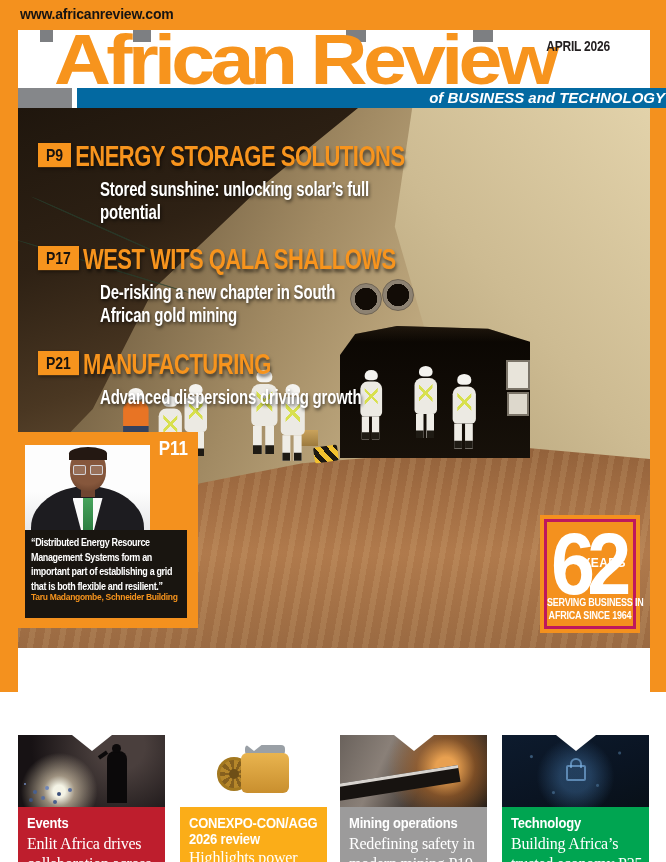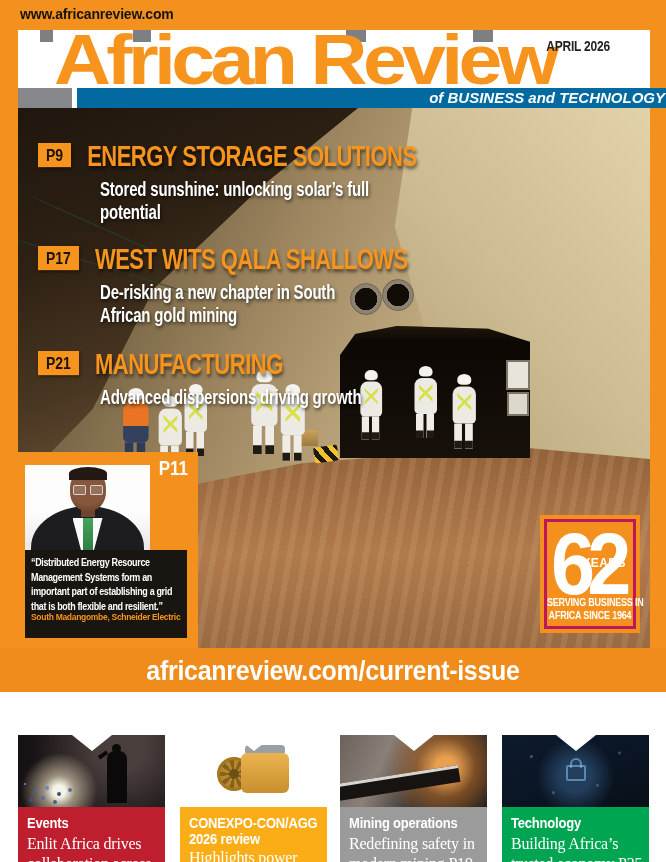--- a/index.html
+++ b/index.html
@@ -67,31 +67,31 @@
                linear-gradient(-45deg,rgba(0,0,0,0) 44%,#d8e04e 44% 56%,rgba(0,0,0,0) 56%)}
   .worker .legs{display:flex;justify-content:center;gap:2px}
   .worker .legs span{width:5px;height:16px;background:#efede6;box-shadow:inset 0 -5px 0 #1f1b14}
   .worker.vest-orange .torso{background:linear-gradient(180deg,#e87424 0 60%,#33415e 60%)}
   .worker.vest-orange .torso::after{display:none}
   .worker.vest-orange .legs span{background:#2e3c57;box-shadow:inset 0 -5px 0 #14110c}
 
   
   .hl{position:absolute;left:38px;z-index:6}
   #hl1{top:143px}#hl2{top:246px}#hl3{top:351px}
-  .hl-row{display:flex;align-items:flex-start;gap:16px}
+  .hl-row{display:flex;align-items:flex-start;gap:4px}
   .ptag{background:#F7941D;color:#18130e;font-weight:bold;font-size:14px;padding:3px 8px 2px;
     transform:scaleY(1.15);transform-origin:top left;box-shadow:1px 2px 3px rgba(0,0,0,.4)}
   .hl-title{color:#F7941D;font-weight:bold;font-size:22px;line-height:22px;letter-spacing:-.5px;white-space:nowrap;
     transform:scale(1.0,1.3);transform-origin:left top;text-shadow:1px 2px 3px rgba(0,0,0,.55)}
   .hl-sub{margin:13px 0 0 62px;color:#fff;font-weight:bold;font-size:15px;line-height:1.12;letter-spacing:-.2px;
     transform:scaleY(1.35);transform-origin:left top;text-shadow:1px 2px 3px rgba(0,0,0,.65)}
   .w1{width:312px}.w2{width:272px}.w3{width:340px}
 
   
-  #feature-panel{position:absolute;left:18px;top:452px;width:180px;height:196px;background:#F4911E;z-index:7}
+  #feature-panel{position:absolute;left:18px;top:432px;width:180px;height:196px;background:#F4911E;z-index:7}
   #p11-label{position:absolute;top:5px;right:10px;color:#fff;font-weight:bold;font-size:17px;
     transform:scaleY(1.2);transform-origin:top right}
   #photo-box{position:absolute;left:7px;top:13px;width:125px;height:85px;overflow:hidden;
     background:linear-gradient(180deg,#fdfdfd 0 55%,#e8e8ea)}
   .suit{position:absolute;left:6px;bottom:-2px;width:113px;height:46px;background:#1d1c20;border-radius:50% 50% 0 0/90% 90% 0 0}
   .neck{position:absolute;left:50%;top:42px;transform:translateX(-50%);width:14px;height:10px;background:#6f4530}
   .shirt{position:absolute;left:50%;bottom:-2px;transform:translateX(-50%);width:30px;height:34px;background:#fafafa;
     clip-path:polygon(0 0,100% 0,70% 100%,30% 100%)}
   .tie{position:absolute;left:50%;bottom:-2px;transform:translateX(-50%);width:10px;height:34px;
     background:linear-gradient(180deg,#47a35c,#2c7d41)}
@@ -311,38 +311,35 @@
           <span></span>
         </div>
     </div>
     <div id="quote-box">
       <div id="quote-lines">
         <span>“Distributed Energy Resource</span>
         <span>Management Systems form an</span>
         <span>important part of establishing a grid</span>
         <span>that is both flexible and resilient.”</span>
       </div>
-      <div id="attribution">South Madangombe, Schneider Electric</div>
+      <div id="attribution">Taru Madangombe, Schneider Building</div>
     </div>
   </div>
 
   <div id="badge">
     <div id="badge-inner">
       <div id="badge-num">62</div>
       <div id="badge-years">YEARS</div>
       <div id="badge-lines">
         <div>SERVING BUSINESS IN</div>
         <div>AFRICA SINCE 1964</div>
       </div>
     </div>
   </div>
 
-  <div id="banner">
-    <span id="banner-text">africanreview.com/current-issue</span>
-  </div>
 
   <div class="card" id="card1">
     <div class="card-img" id="img-events">
       <div class="notch"></div>
       <div class="speaker"></div>
       <div class="crowd"></div>
     </div>
     <div class="card-text">
       <div class="card-h">Events</div>
       <div class="card-b">Enlit Africa drives collaboration across power and water sectors P8 ▸ .</div>

